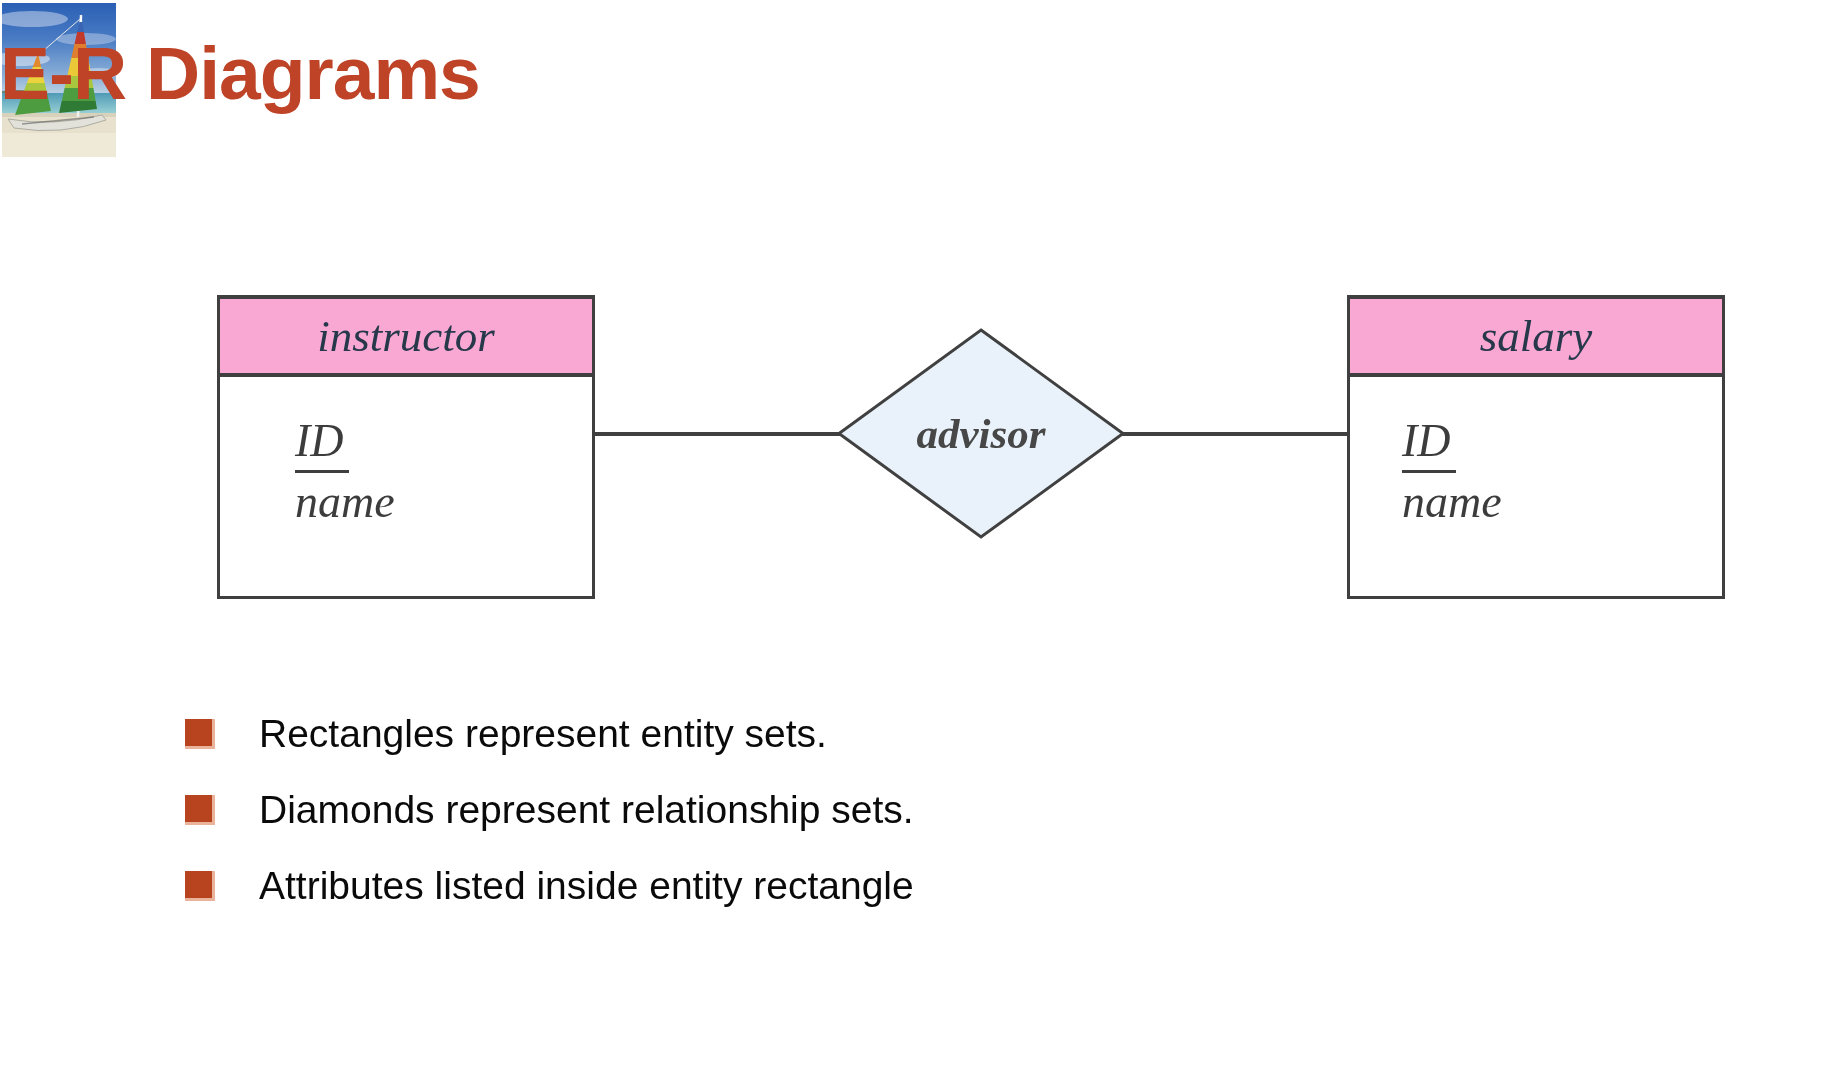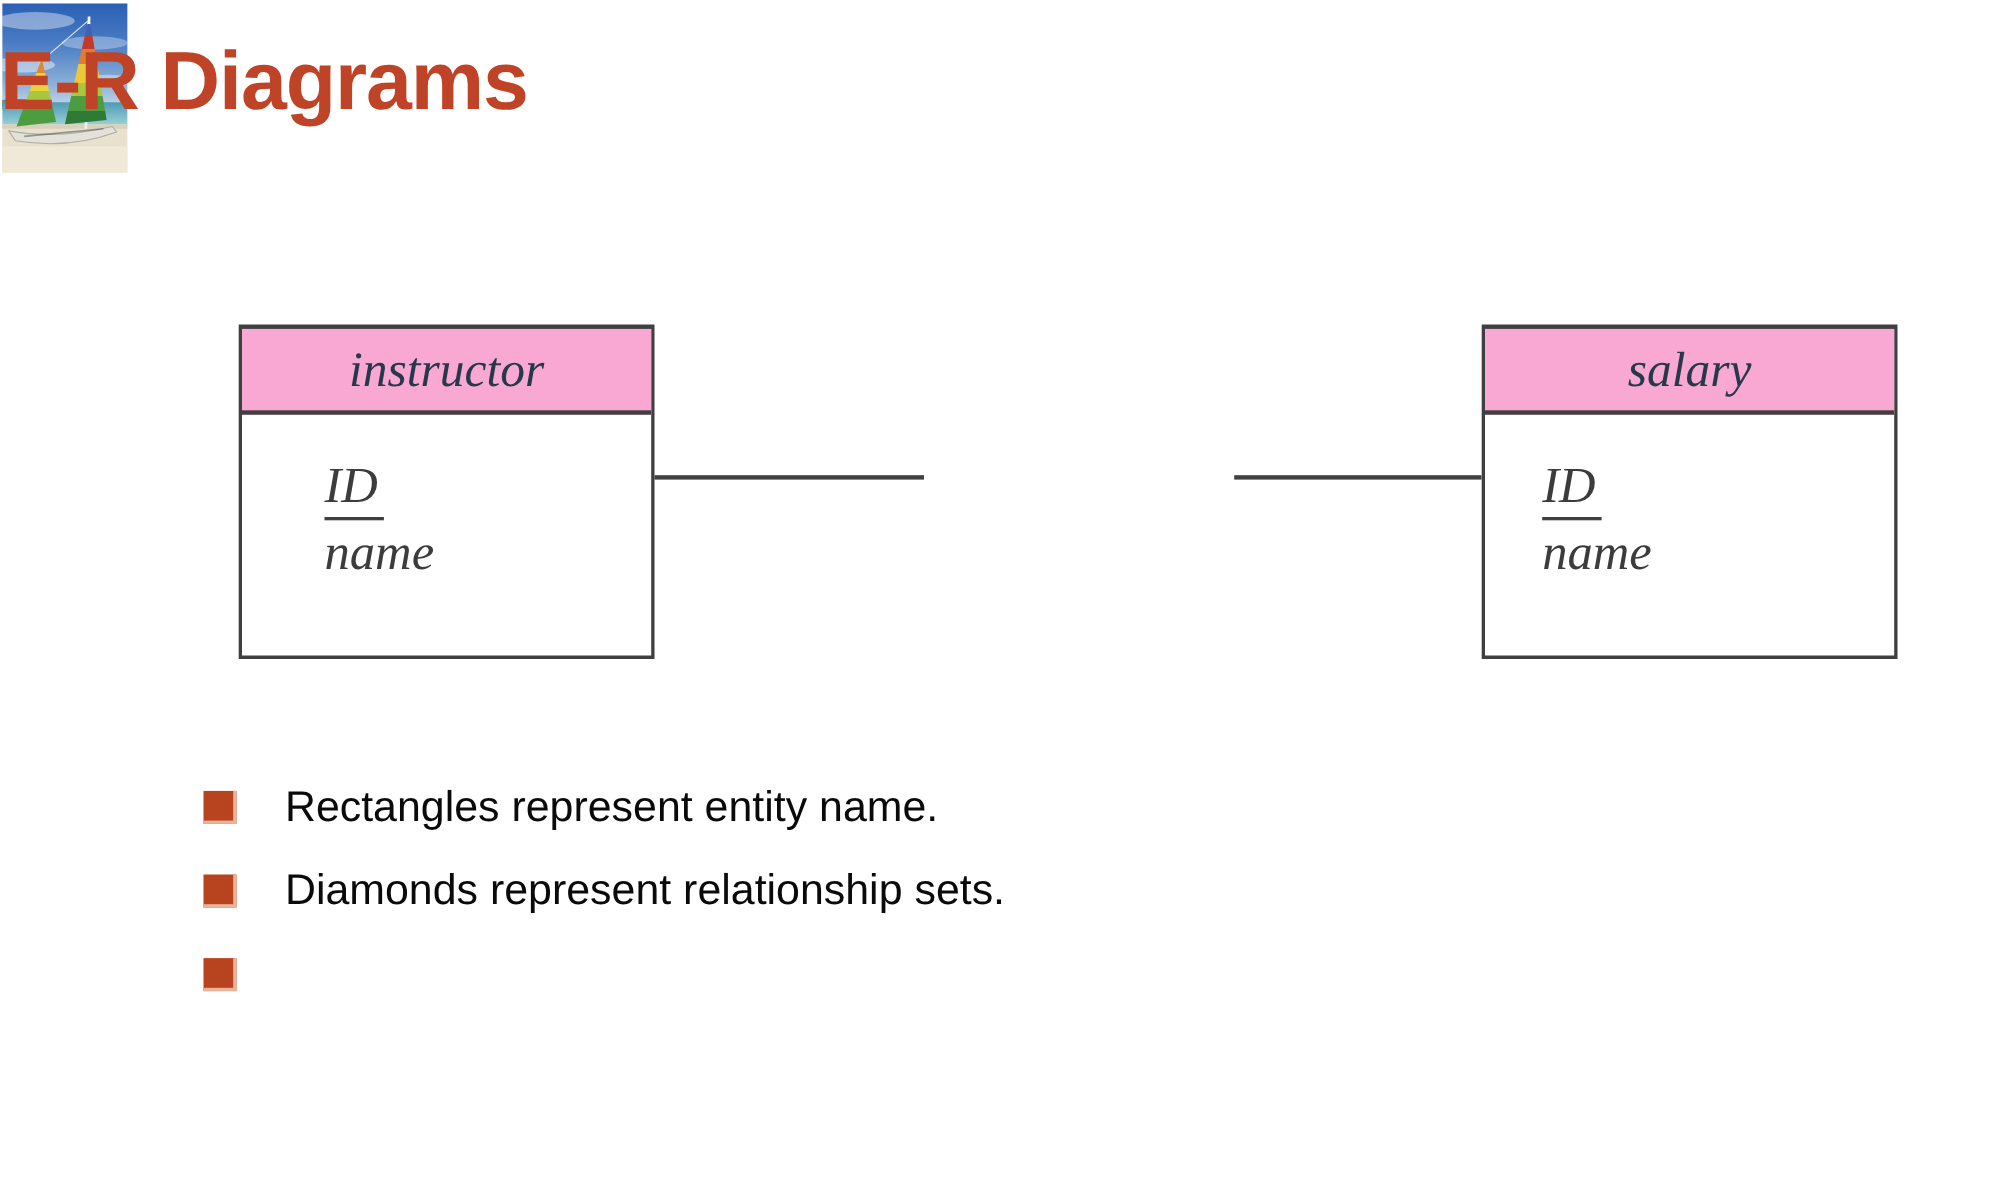--- a/index.html
+++ b/index.html
@@ -189,40 +189,47 @@
     <div class="entity entity-instructor">
       <div class="entity-header">instructor</div>
       <div class="entity-body">
         <div class="attr"><span class="pk">ID</span></div>
         <div class="attr">name</div>
       </div>
     </div>
 
     <div class="connector connector-left"></div>
 
+    <div class="relationship">
+      <svg viewBox="0 0 290 213" aria-hidden="true">
+        <polygon points="145,3 287,106.5 145,210 3,106.5" fill="#E9F2FA" stroke="#404040" stroke-width="3"></polygon>
+      </svg>
+      <div class="relationship-label">advisor</div>
+    </div>
 
     <div class="connector connector-right"></div>
 
     <div class="entity entity-student">
       <div class="entity-header">salary</div>
       <div class="entity-body">
         <div class="attr"><span class="pk">ID</span></div>
         <div class="attr">name</div>
       </div>
     </div>
 
   </div>
 
   <ul class="bullets">
     <li>
       <span class="bullet-square"></span>
-      <span class="bullet-text">Rectangles represent entity name.</span>
+      <span class="bullet-text">Rectangles represent entity sets.</span>
     </li>
     <li>
       <span class="bullet-square"></span>
       <span class="bullet-text">Diamonds represent relationship sets.</span>
     </li>
     <li>
       <span class="bullet-square"></span>
+      <span class="bullet-text">Attributes listed inside entity rectangle</span>
     </li>
   </ul>
 
 </div>
 
 </body></html>

